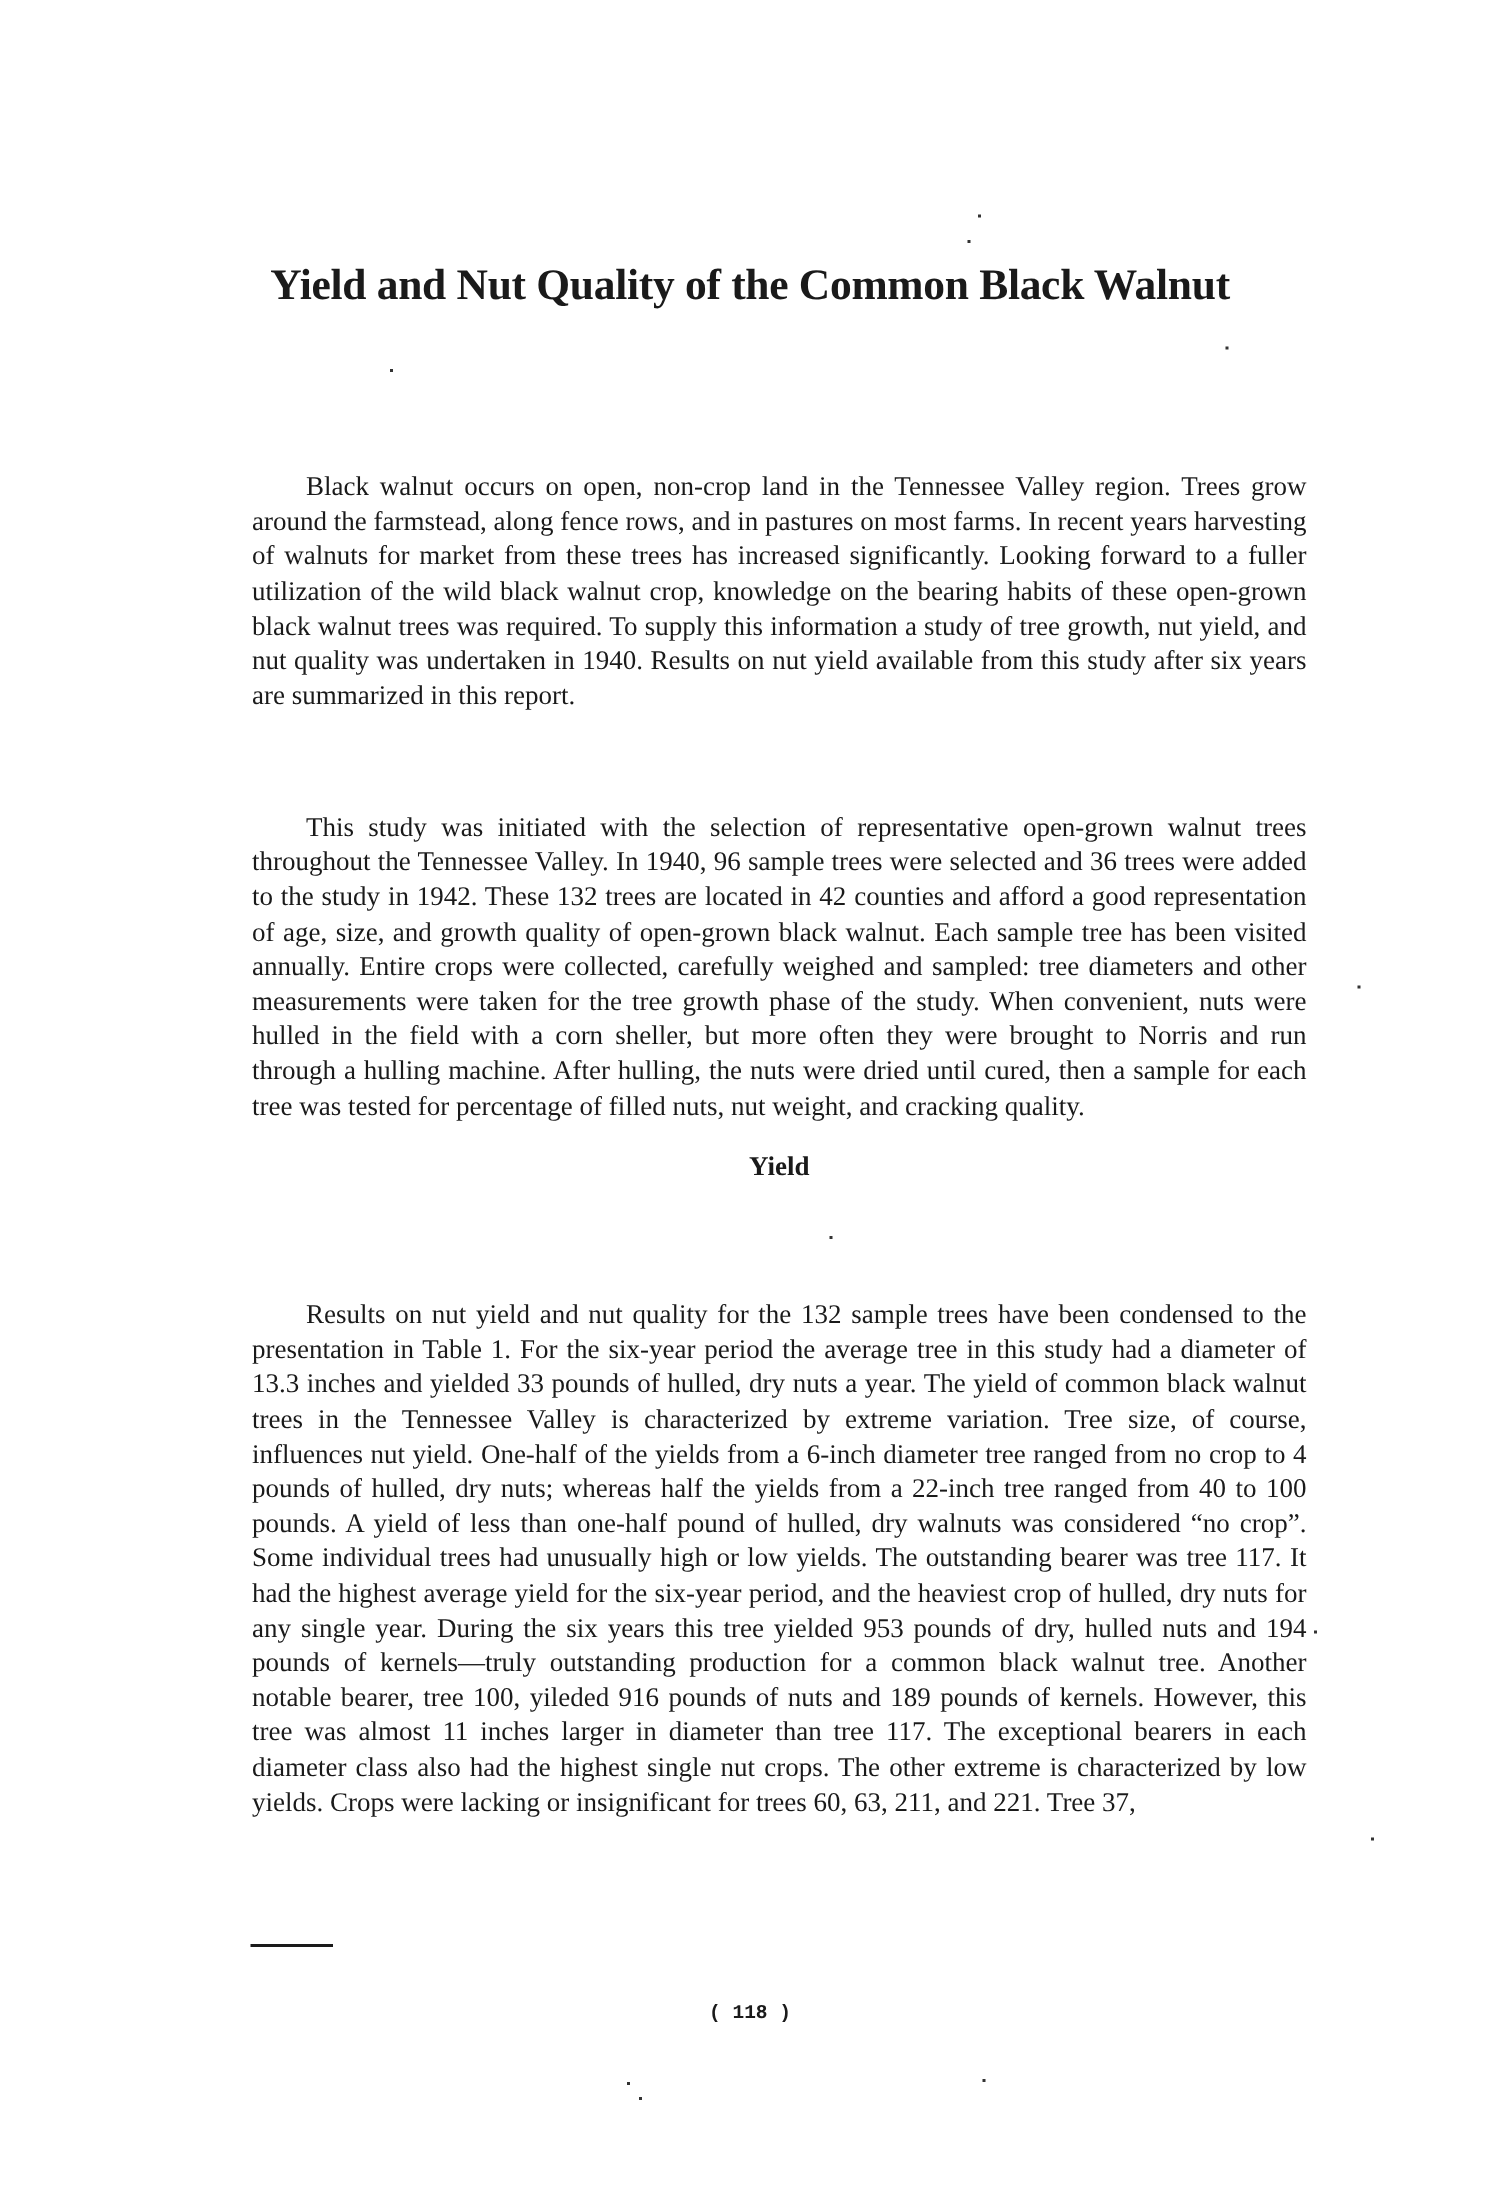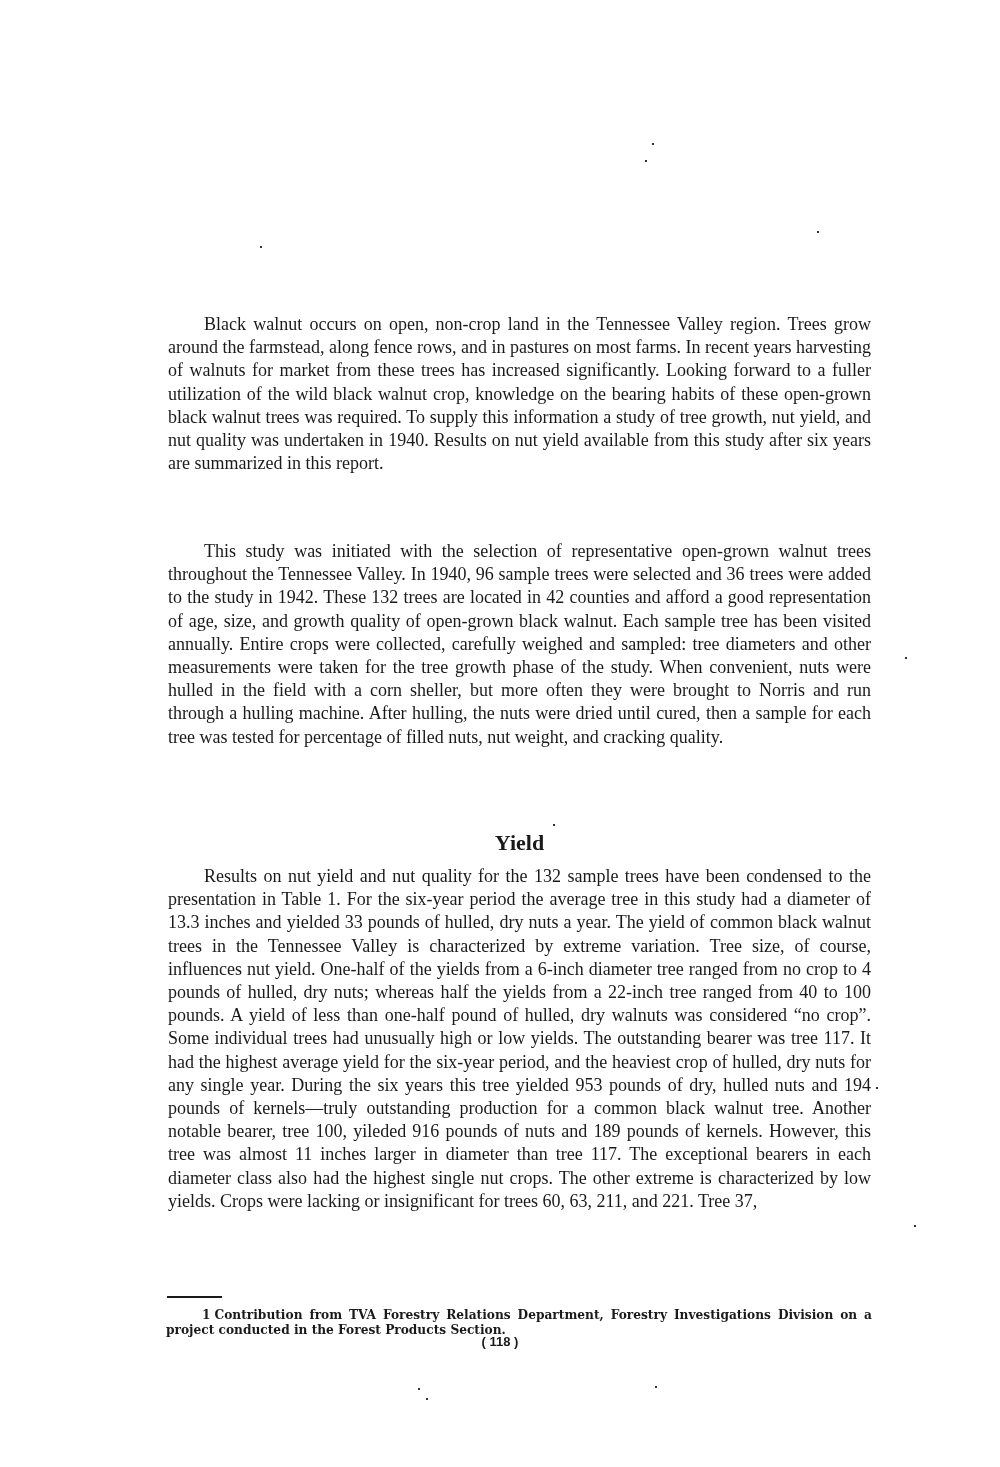--- a/index.html
+++ b/index.html
@@ -11,57 +11,57 @@
   .title.l1 { top: 173px; }
   .title.l2 { top: 209px; }
   .title sup { font-size: 11px; font-weight: normal; vertical-align: 16px; }
   .byline { position: absolute; top: 257px; left: 150px; width: 700px; text-align: center;
             font-size: 17px; letter-spacing: 0.2px; }
   .body-text { position: absolute; left: 168px; width: 703px; font-size: 18px;
                line-height: 23.2px; text-align: justify; }
   .body-text p { margin: 0; text-indent: 36px; text-align: justify; }
   #p1 { top: 313px; }
   #p2 { top: 540px; }
-  .section-heading { position: absolute; top: 830px; left: 168px; width: 703px; text-align: center;
-                     font-weight: bold; font-size: 22px; }
+  .section-heading { position: absolute; top: 767px; left: 168px; width: 703px; text-align: center;
+                     font-weight: bold; font-size: 18px; }
   #p3 { top: 865px; }
   .footnote-rule { position: absolute; top: 1296px; left: 167px; width: 55px; height: 0;
                    border-top: 2px solid #1a1a1a; }
   .footnote { position: absolute; top: 1308px; left: 166px; width: 706px;
               font-family: "DejaVu Serif", serif; font-weight: bold; font-size: 12.2px;
               line-height: 15px; text-align: justify; }
   .footnote .fnmark { display: inline-block; margin-left: 36px; margin-right: 4px; }
   .page-number { position: absolute; top: 1334px; left: 450px; width: 100px; text-align: center;
-                 font-family: Liberation Sans, sans-serif; font-weight: bold; font-size: 13px; }
+                 font-family: Liberation Mono, monospace; font-weight: bold; font-size: 13px; }
   .speck { position: absolute; width: 2px; height: 2px; background: #333; }
 </style>
 </head>
 <body>
 
 <div class="page">
 
+  <div class="title l1">Yield and Nut Quality of the Common Black Walnut</div>
 
 
   <div class="body-text" id="p1">
     <p>Black walnut occurs on open, non-crop land in the Tennessee Valley region. Trees grow around the farmstead, along fence rows, and in pastures on most farms. In recent years harvesting of walnuts for market from these trees has increased significantly. Looking forward to a fuller utilization of the wild black walnut crop, knowledge on the bearing habits of these open-grown black walnut trees was required. To supply this information a study of tree growth, nut yield, and nut quality was undertaken in 1940. Results on nut yield available from this study after six years are summarized in this report.</p>
   </div>
 
   <div class="body-text" id="p2">
     <p>This study was initiated with the selection of representative open-grown walnut trees throughout the Tennessee Valley. In 1940, 96 sample trees were selected and 36 trees were added to the study in 1942. These 132 trees are located in 42 counties and afford a good representation of age, size, and growth quality of open-grown black walnut. Each sample tree has been visited annually. Entire crops were collected, carefully weighed and sampled: tree diameters and other measurements were taken for the tree growth phase of the study. When convenient, nuts were hulled in the field with a corn sheller, but more often they were brought to Norris and run through a hulling machine. After hulling, the nuts were dried until cured, then a sample for each tree was tested for percentage of filled nuts, nut weight, and cracking quality.</p>
   </div>
 
   <div class="section-heading">Yield</div>
 
   <div class="body-text" id="p3">
     <p>Results on nut yield and nut quality for the 132 sample trees have been condensed to the presentation in Table 1. For the six-year period the average tree in this study had a diameter of 13.3 inches and yielded 33 pounds of hulled, dry nuts a year. The yield of common black walnut trees in the Tennessee Valley is characterized by extreme variation. Tree size, of course, influences nut yield. One-half of the yields from a 6-inch diameter tree ranged from no crop to 4 pounds of hulled, dry nuts; whereas half the yields from a 22-inch tree ranged from 40 to 100 pounds. A yield of less than one-half pound of hulled, dry walnuts was considered “no crop”. Some individual trees had unusually high or low yields. The outstanding bearer was tree 117. It had the highest average yield for the six-year period, and the heaviest crop of hulled, dry nuts for any single year. During the six years this tree yielded 953 pounds of dry, hulled nuts and 194 pounds of kernels—truly outstanding production for a common black walnut tree. Another notable bearer, tree 100, yileded 916 pounds of nuts and 189 pounds of kernels. However, this tree was almost 11 inches larger in diameter than tree 117. The exceptional bearers in each diameter class also had the highest single nut crops. The other extreme is characterized by low yields. Crops were lacking or insignificant for trees 60, 63, 211, and 221. Tree 37,</p>
   </div>
 
   <div class="footnote-rule"></div>
 
-  <div class="footnote"><span class="fnmark">1</span><span>Contribution from TVA Forestry Relations Department, Forestry Investigations Division on a project conducted in the Forest Products Section.</span></div>
 
   <div class="page-number">( 118 )</div>
 
   <div class="speck" style="left:652px;top:143px"></div>
   <div class="speck" style="left:645px;top:160px"></div>
   <div class="speck" style="left:260px;top:246px"></div>
   <div class="speck" style="left:817px;top:231px"></div>
   <div class="speck" style="left:905px;top:657px"></div>
   <div class="speck" style="left:553px;top:824px"></div>
   <div class="speck" style="left:876px;top:1087px"></div>

